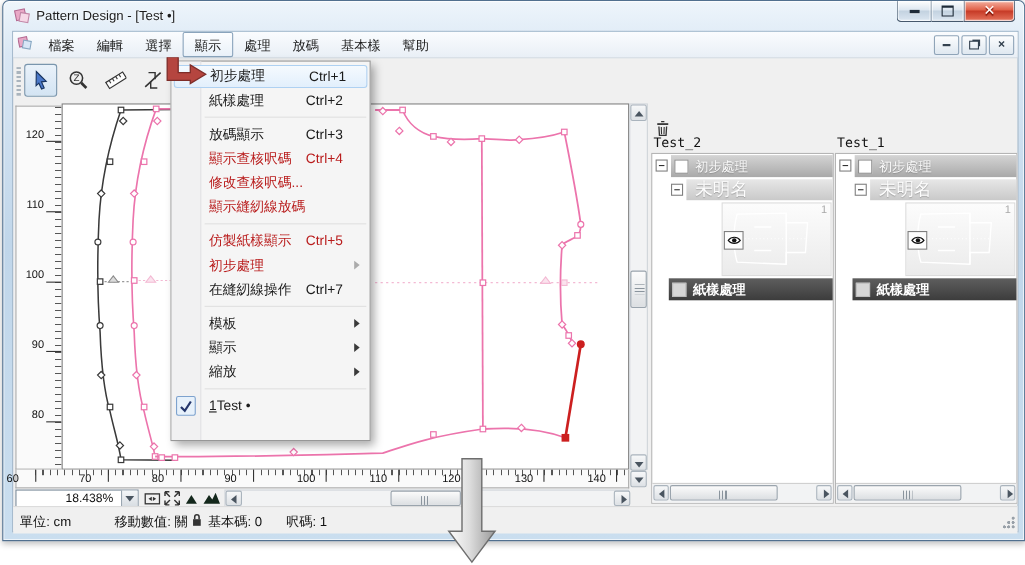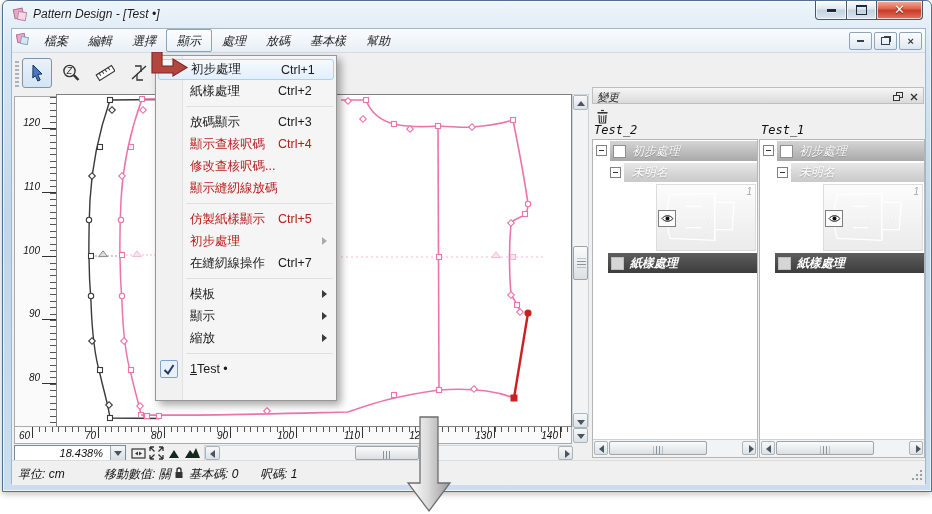--- a/index.html
+++ b/index.html
@@ -2,21 +2,21 @@
 <html><head>
 <meta charset="utf-8">
 <style>
   html,body{margin:0;padding:0;width:932px;height:514px;background:#fff;
     font-family:"Liberation Sans","DejaVu Sans",sans-serif;overflow:hidden;position:relative;}
   .ab{position:absolute;}
   
   .window{position:absolute;left:2px;top:0;width:928px;height:490px;
     border:1px solid #51708f;border-radius:6px 6px 0 0;
     background:linear-gradient(180deg,#eef5fb 0%,#d9e7f4 10%,#c0d6ea 45%,#cadeef 100%);
-    box-shadow:inset 0 0 0 1px rgba(255,255,255,.65), 0 2px 6px rgba(0,0,0,.25);font-style:italic;}
+    box-shadow:inset 0 0 0 1px rgba(255,255,255,.65), 0 2px 6px rgba(0,0,0,.25);}
   .titlebar{position:absolute;left:0;top:0;right:0;height:27px;}
   .title-text{position:absolute;left:30px;top:6px;font-size:12px;color:#1c1c1c;text-shadow:0 0 3px #fff;}
   .winbtns{position:absolute;right:8px;top:0;display:flex;}
   .wbtn{height:18px;border:1px solid #46586c;border-top:none;display:flex;align-items:center;justify-content:center;
     background:linear-gradient(#fdfdfd,#dde7f0 45%,#c3d2e0 50%,#dbe6f1);box-shadow:inset 0 0 0 1px rgba(255,255,255,.7);}
   .wbtn.min{width:30px;border-radius:0 0 0 4px;}
   .wbtn.max{width:29px;border-left:none;border-right:none;}
   .wbtn.close{width:45px;border-radius:0 0 4px 0;
     background:linear-gradient(#f3b0a0,#e06048 45%,#c63a26 50%,#e5735c);}
   .glyph-bar{width:9px;height:3px;background:#1f2b38;box-shadow:0 1px 0 rgba(255,255,255,.5);}
@@ -44,21 +44,21 @@
   
   .vruler{position:absolute;left:2px;top:67px;width:42px;height:331px;background:#fafafa;border:1px solid #aaa;border-right:none;box-sizing:border-box;}
   .vruler .minor{position:absolute;right:0;top:0;bottom:0;width:6px;
     background:repeating-linear-gradient(to bottom,#555 0 1px,transparent 1px 6.37px);}
   .vr-tick{position:absolute;right:0;width:14px;height:1px;background:#333;}
   .vr-label{position:absolute;right:16px;width:24px;text-align:right;font-size:10px;color:#111;}
   .hruler{position:absolute;left:2px;top:398px;width:558px;height:17px;background:#fafafa;border:1px solid #aaa;border-top:none;box-sizing:border-box;}
   .hruler .minor{position:absolute;left:17px;top:0;height:5px;width:540px;
     background:repeating-linear-gradient(to right,#555 0 1px,transparent 1px 6.61px);}
   .hr-tick{position:absolute;top:0;width:1px;height:11px;background:#333;}
-  .hr-label{position:absolute;top:3px;width:24px;text-align:right;font-size:10px;color:#111;}
+  .hr-label{position:absolute;top:3px;width:24px;text-align:left;font-size:10px;color:#111;}
   
   .canvas{position:absolute;left:44px;top:65px;width:516px;height:333px;background:#fff;border:1px solid #808080;box-sizing:border-box;}
   
   .sbtn{position:absolute;background:linear-gradient(#f7f8f9,#dde1e5);border:1px solid #aab4bd;border-radius:2px;box-sizing:border-box;}
   .tri{width:0;height:0;position:absolute;}
   .tri.up{border-left:4px solid transparent;border-right:4px solid transparent;border-bottom:5px solid #4a5560;left:3px;top:5px;}
   .tri.dn{border-left:4px solid transparent;border-right:4px solid transparent;border-top:5px solid #4a5560;left:3px;top:6px;}
   .tri.lf{border-top:4px solid transparent;border-bottom:4px solid transparent;border-right:5px solid #4a5560;left:4px;top:3px;}
   .tri.rt{border-top:4px solid transparent;border-bottom:4px solid transparent;border-left:5px solid #4a5560;left:6px;top:3px;}
   .track{position:absolute;background:#f2f3f4;border:1px solid #cfd4d9;box-sizing:border-box;}
@@ -85,21 +85,21 @@
   
   .panel{position:absolute;left:580px;top:58px;width:333px;height:372px;}
   .p-header{position:absolute;left:0;top:0;width:332px;height:17px;background:linear-gradient(#f6f6f6,#dadada);
     border:1px solid #bfbfbf;box-sizing:border-box;font-size:11px;color:#222;}
   .p-hbtn{position:absolute;top:2px;width:14px;height:13px;display:flex;align-items:center;justify-content:center;}
   .p-col{position:absolute;top:52px;width:166px;height:319px;background:#fff;border:1px solid #b5b5b5;box-sizing:border-box;}
   .col-label{position:absolute;top:36px;font-family:"DejaVu Sans Mono","Liberation Mono",monospace;font-size:12px;color:#111;}
   .trow1{position:absolute;left:17px;right:0;top:1px;height:20px;background:linear-gradient(#d4d4d4,#a9a9a9);
     color:#fafafa;font-size:12px;display:flex;align-items:center;text-shadow:0 1px 1px #8c8c8c;}
   .trow2{position:absolute;left:31px;right:0;top:23px;height:19px;background:linear-gradient(#e7e7e7,#c9c9c9);
-    color:#fdfdfd;font-size:12px;display:flex;align-items:center;text-shadow:0 1px 1px #a2a2a2;}
+    color:#fdfdfd;font-size:16px;display:flex;align-items:center;text-shadow:0 1px 1px #a2a2a2;}
   .trow3{position:absolute;left:15px;right:0;top:113px;height:20px;background:linear-gradient(#5e5e5e,#3c3c3c);
     color:#fff;font-size:12px;font-weight:bold;display:flex;align-items:center;}
   .expbox{position:absolute;width:11px;height:11px;border:1px solid #808080;background:#fff;box-sizing:border-box;}
   .expbox::after{content:"";position:absolute;left:2px;top:4px;width:5px;height:1px;background:#333;}
   .cbx{width:13px;height:13px;border:1px solid #8f8f8f;background:#fff;margin:0 6px 0 3px;box-sizing:border-box;}
   .cbx.dark{background:#d6d6d6;border-color:#bdbdbd;}
   .thumbblock{position:absolute;left:63px;right:1px;top:44px;height:67px;
     background:linear-gradient(#fcfcfc,#ebebeb);border:1px solid #dcdcdc;box-sizing:border-box;}
   .badge1{position:absolute;right:3px;top:1px;font-size:10px;color:#a8a8a8;}
   .eyebtn{position:absolute;left:65px;top:70px;width:18px;height:17px;background:#fdfdfd;border:1px solid #7f7f7f;
@@ -405,34 +405,20 @@
       <svg class="ab" style="left:162px;top:5px" width="10" height="13">
         <path d="M3,6 V4 a2,2 0 0 1 4,0 V6" fill="none" stroke="#333" stroke-width="1.4"></path>
         <rect x="1.5" y="6" width="7" height="6" fill="#333"></rect>
       </svg>
       <span class="ab" style="left:177px;top:5px">基本碼: 0</span>
       <span class="ab" style="left:248px;top:5px">呎碼: 1</span>
       <div class="grip"></div>
     </div>
 
     <div class="panel">
-      <div class="p-header">
-        <span class="ab" style="left:4px;top:2px">變更</span>
-        <div class="p-hbtn" style="right:18px">
-          <svg width="10" height="9">
-            <rect x="3.5" y="0.5" width="6" height="5" fill="none" stroke="#333"></rect>
-            <rect x="0.5" y="3.5" width="6" height="5" fill="#eee" stroke="#333"></rect>
-          </svg>
-        </div>
-        <div class="p-hbtn" style="right:2px">
-          <svg width="8" height="8">
-            <path d="M1,1 L7,7 M7,1 L1,7" stroke="#333" stroke-width="1.4"></path>
-          </svg>
-        </div>
-      </div>
       <div class="ab" style="left:2px;top:21px;width:17px;height:17px;display:flex;align-items:center;justify-content:center">
         <svg width="13" height="15">
           <path d="M5,1.5 H8" stroke="#333" stroke-width="1.2" fill="none"></path>
           <rect x="1.5" y="3" width="10" height="1.6" fill="#333"></rect>
           <path d="M3,6 L3.5,14 H9.5 L10,6" fill="none" stroke="#333" stroke-width="1.2"></path>
           <line x1="5.2" y1="6.5" x2="5.4" y2="13" stroke="#333"></line>
             <line x1="7.8" y1="6.5" x2="7.6" y2="13" stroke="#333"></line>
         </svg>
       </div>
 

